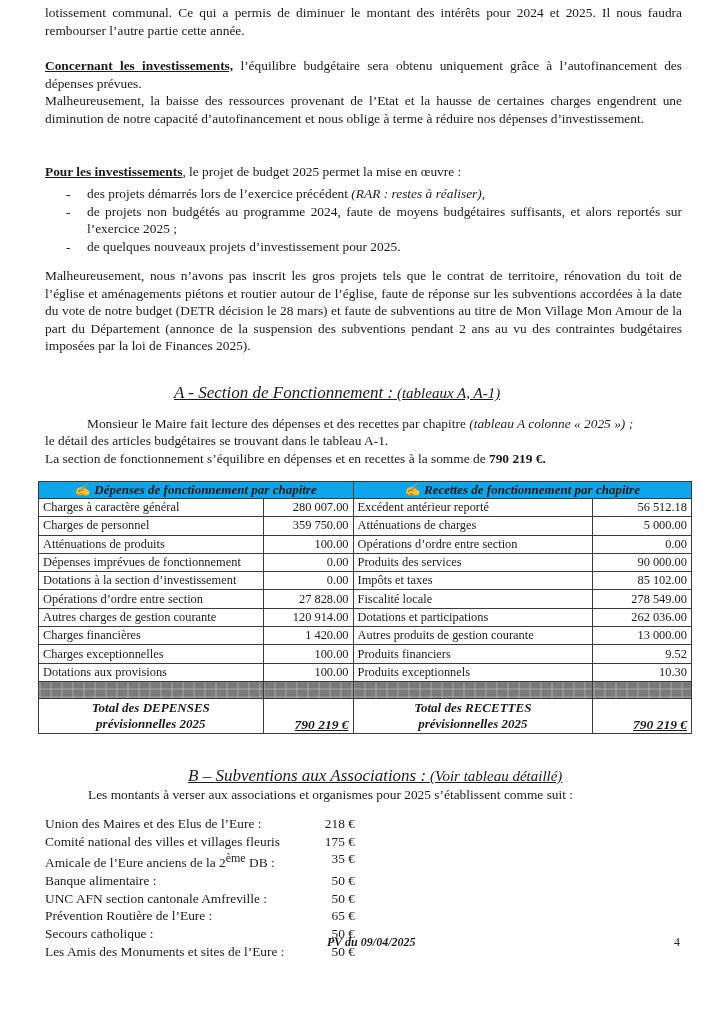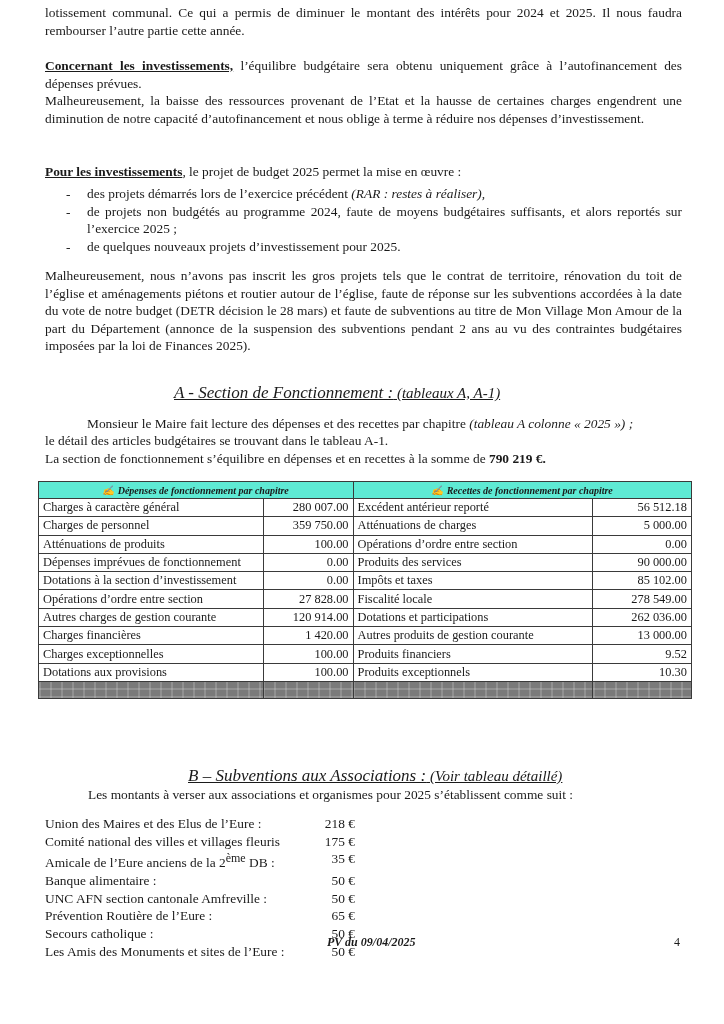--- a/index.html
+++ b/index.html
@@ -10,21 +10,21 @@
   .i { font-style:italic; }
   .b { font-weight:bold; }
   .bullets { position:absolute; left:66px; width:616px; line-height:17.6px; }
   .bullet { position:relative; padding-left:21px; text-align:justify; }
   .bullet .dash { position:absolute; left:0; top:0; }
   .section-title { position:absolute; font-family:"Liberation Serif", serif; font-style:italic;
                    font-size:17px; text-decoration:underline; }
   .section-sub { font-size:15px; font-style:italic; text-decoration:none; }
   table.budget { position:absolute; border-collapse:collapse; font-size:12.4px; }
   table.budget td, table.budget th { border:1px solid #3a3a3a; padding:0 4px; height:17.3px; }
-  table.budget th { background:#5eead4; font-style:italic; font-weight:bold; font-size:10px; text-align:center; height:16px; }
+  table.budget th { background:#0ea5e9; font-style:italic; font-weight:bold; font-size:13px; text-align:center; height:16px; }
   td.num { text-align:right; }
   tr.sep td { height:16px; padding:0;
     background-color:#7a7a7a;
     background-image:
       linear-gradient(90deg, rgba(200,200,200,0.6) 1px, transparent 1px),
       linear-gradient(0deg, rgba(200,200,200,0.6) 1px, transparent 1px);
     background-size:11px 8px; }
   tr.total td { height:34px; }
   td.total-label { text-align:center; font-weight:bold; font-style:italic; font-size:13px; line-height:16px; }
   td.total-val { text-align:right; vertical-align:bottom; font-weight:bold; font-style:italic; font-size:13.5px; text-decoration:underline; padding-bottom:2px; }
@@ -135,20 +135,26 @@
         <td class="num">100.00</td>
         <td>Produits exceptionnels</td>
         <td class="num">10.30</td>
       </tr>
   <tr class="sep">
         <td></td>
         <td></td>
         <td></td>
         <td></td>
       </tr>
+  <tr class="total">
+    <td class="total-label"><span>Total des DEPENSES</span><br><span>prévisionnelles 2025</span></td>
+    <td class="total-val">790 219 €</td>
+    <td class="total-label"><span>Total des RECETTES</span><br><span>prévisionnelles 2025</span></td>
+    <td class="total-val">790 219 €</td>
+  </tr>
 </tbody>
   </table>
 
 <div class="section-title" style="top:766px; left:172px;margin-left:16px;"><span>B – Subventions aux Associations :</span><span class="section-sub"> (Voir tableau détaillé)</span></div>
 <div class="p" style="top:786px; left:88px; text-align:left;">Les montants à verser aux associations et organismes pour 2025 s’établissent comme suit :</div>
 
 <div class="subv" style="top:815px;">
   <div class="subv-row">
       <span>Union des Maires et des Elus de l’Eure :</span>
       <span class="subv-amt">218 €</span>

